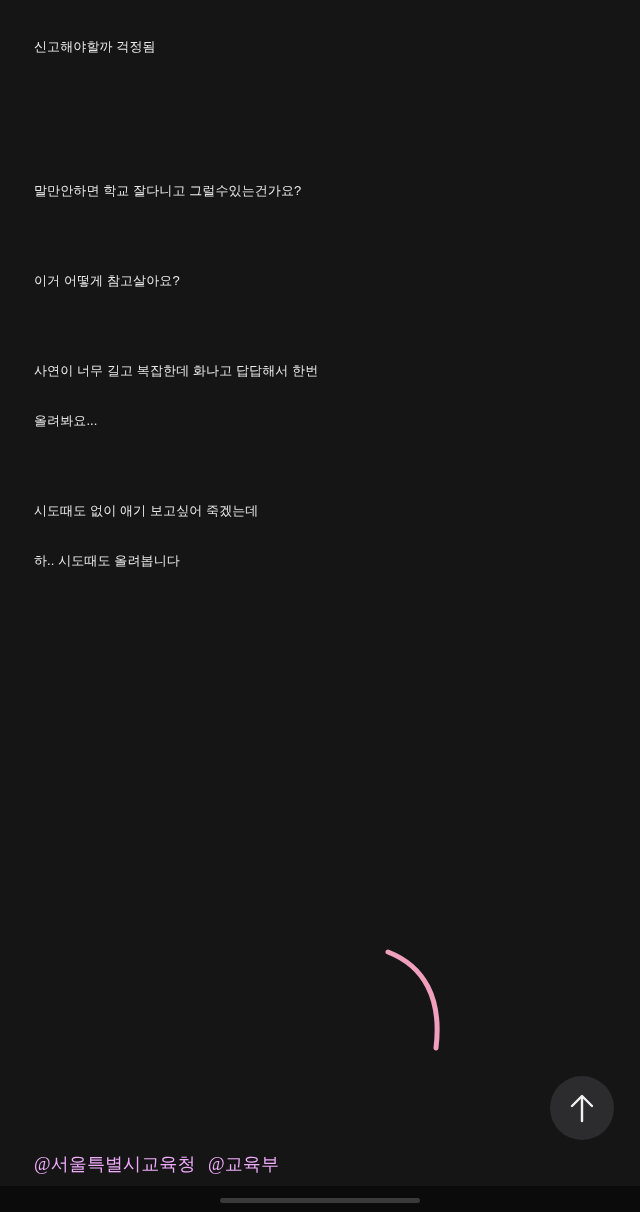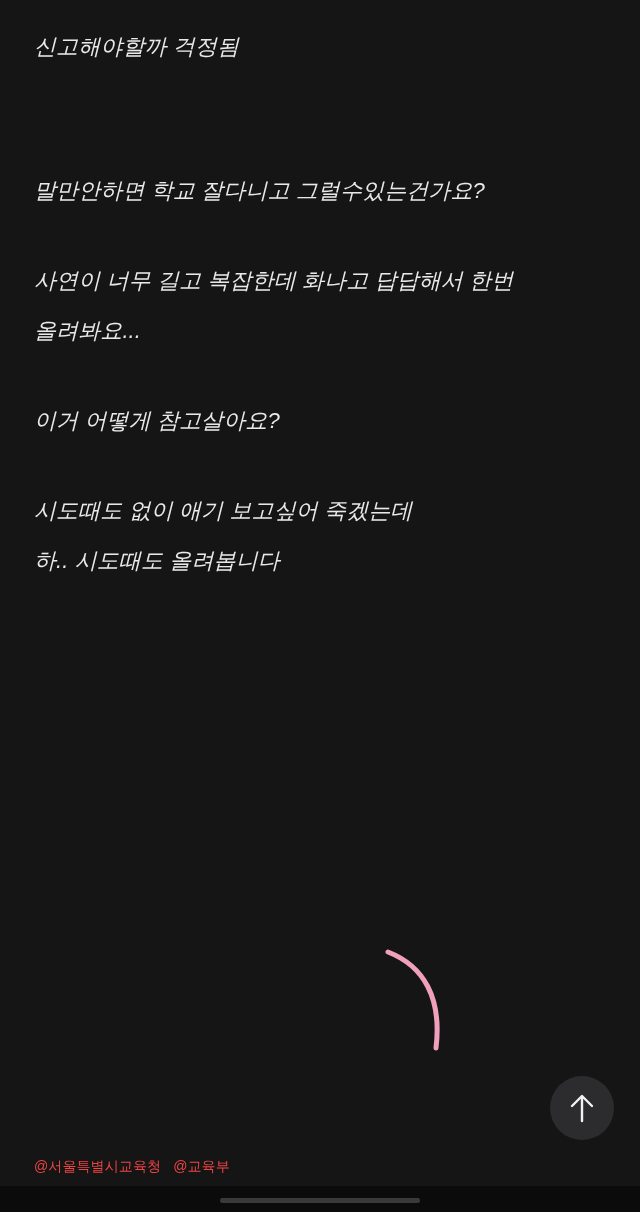--- a/index.html
+++ b/index.html
@@ -28,38 +28,38 @@
     padding: 22px 34px 0 34px;
     box-sizing: border-box;
   }
   .para {
     margin: 0 0 40px 0;
   }
   .para:last-child {
     margin-bottom: 0;
   }
   .line {
-    font-size: 22px;
+    font-size: 13px;
     line-height: 50px;
     color: #e9e9e9;
     letter-spacing: 0.1px;
     white-space: pre-wrap;
     word-break: break-all;
-    font-style: italic;
   }
   .spacer-top {
     height: 54px;
   }
   .mentions {
     position: absolute;
     left: 34px;
     bottom: 36px;
-    font-size: 14px;
-    color: #ef4444;
+    font-size: 18px;
+    color: #f0abfc;
     letter-spacing: 0.1px;
+    font-family: Liberation Serif, serif;
   }
   .mentions span {
     margin-right: 8px;
   }
   .scroll-top-btn {
     position: absolute;
     right: 26px;
     bottom: 72px;
     width: 64px;
     height: 64px;
@@ -114,26 +114,26 @@
     </div>
 
     <div class="spacer-top"></div>
 
 
     <div class="para">
       <div class="line">말만안하면 학교 잘다니고 그럴수있는건가요?</div>
     </div>
 
     <div class="para">
-      <div class="line">사연이 너무 길고 복잡한데 화나고 답답해서 한번</div>
-      <div class="line">올려봐요...</div>
+      <div class="line">이거 어떻게 참고살아요?</div>
     </div>
 
     <div class="para">
-      <div class="line">이거 어떻게 참고살아요?</div>
+      <div class="line">사연이 너무 길고 복잡한데 화나고 답답해서 한번</div>
+      <div class="line">올려봐요...</div>
     </div>
 
     <div class="para">
       <div class="line">시도때도 없이 애기 보고싶어 죽겠는데</div>
       <div class="line">하.. 시도때도 올려봅니다</div>
     </div>
 
 
   </div>
 

